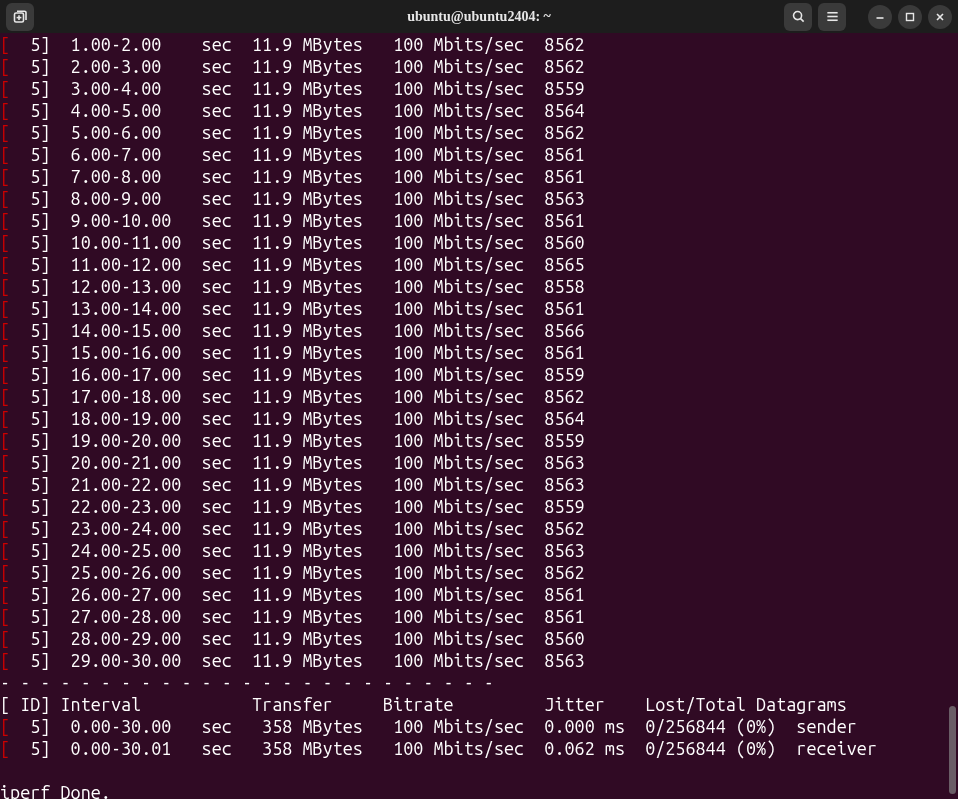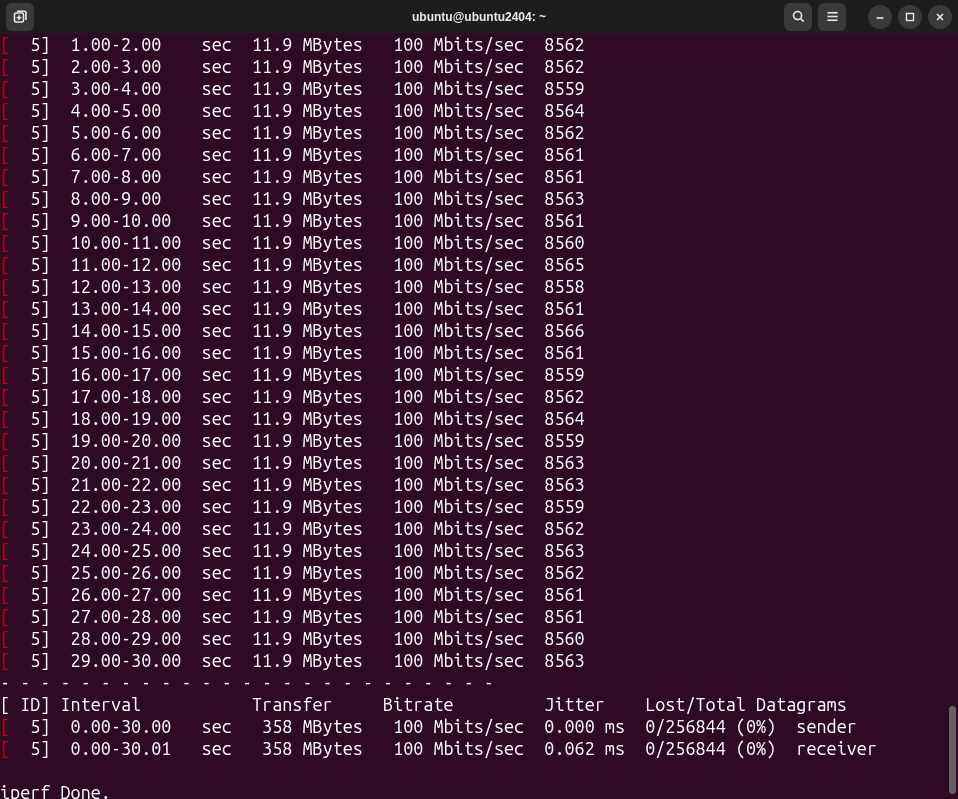--- a/index.html
+++ b/index.html
@@ -20,22 +20,22 @@
     justify-content: space-between;
     padding: 0 6px 0 6px;
   }
   .titlebar-left, .titlebar-right {
     display: flex;
     align-items: center;
     gap: 6px;
   }
   .title {
     color: #e7e7e7;
-    font-family: Liberation Sans, sans-serif;
-    font-size: 12px;
+    font-family: Liberation Serif, serif;
+    font-size: 14px;
     font-weight: 600;
     position: absolute;
     left: 50%;
     transform: translateX(-50%);
   }
   .titlebar-btn {
     width: 28px;
     height: 28px;
     border-radius: 6px;
     display: flex;

